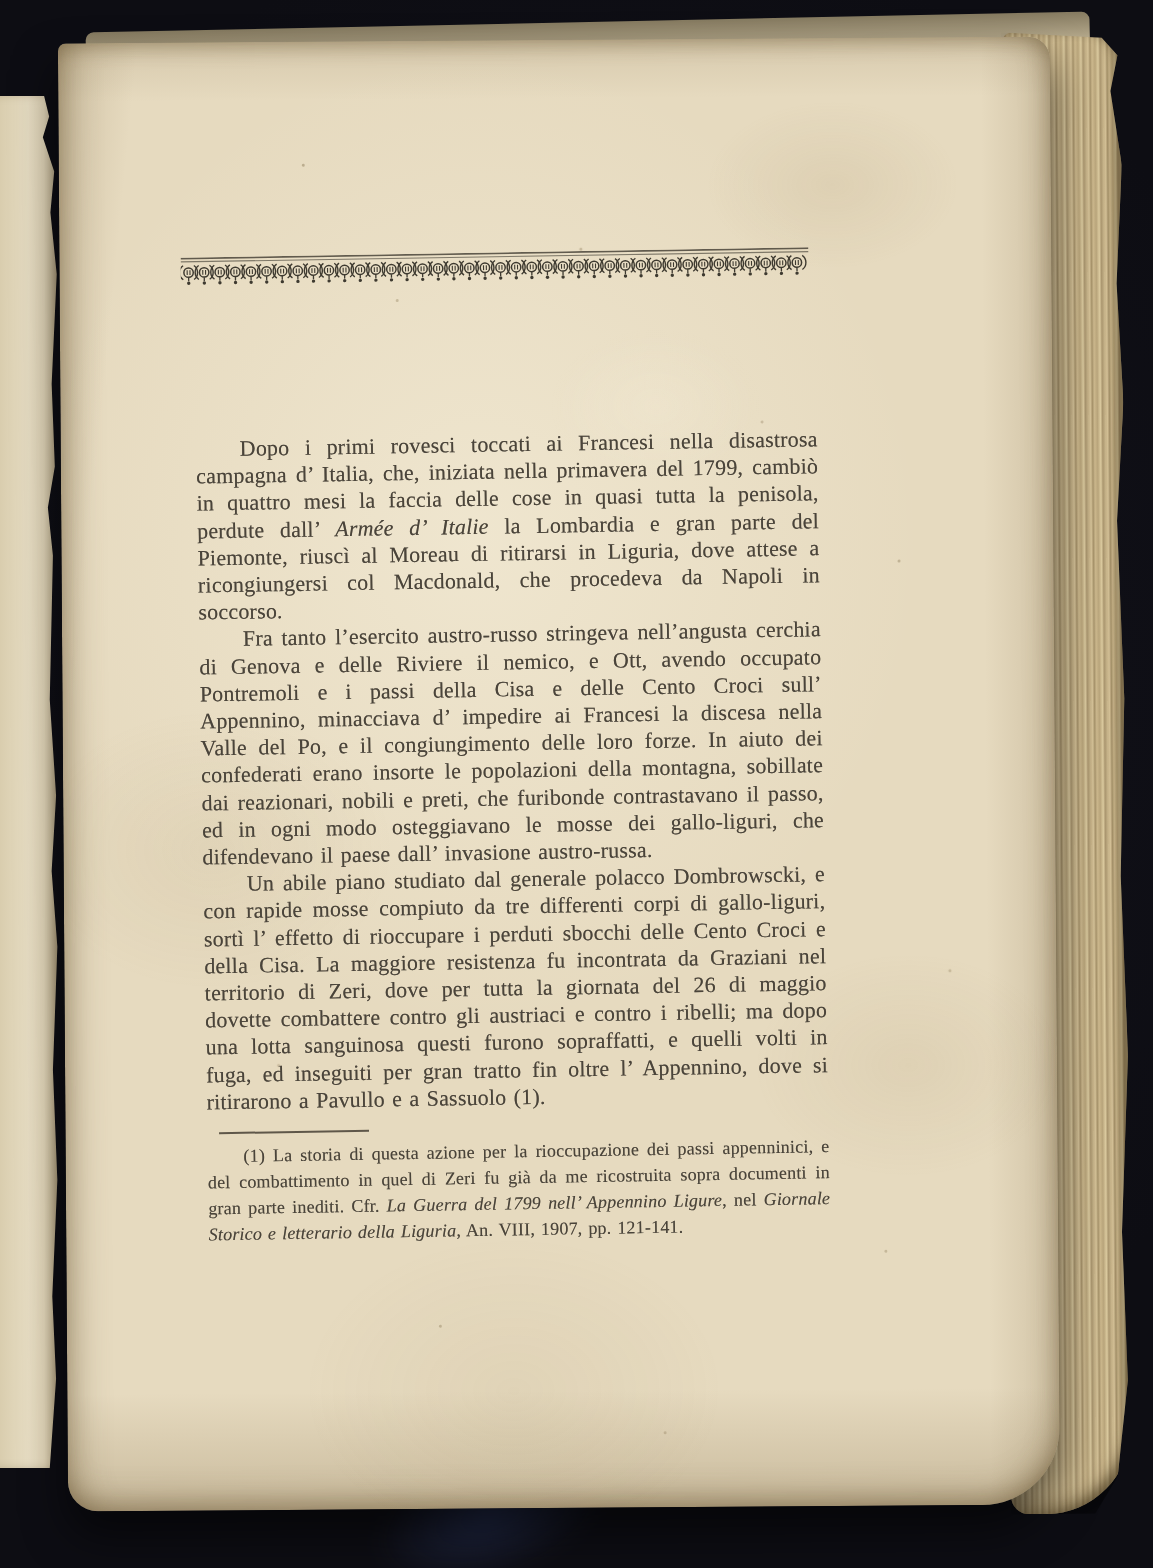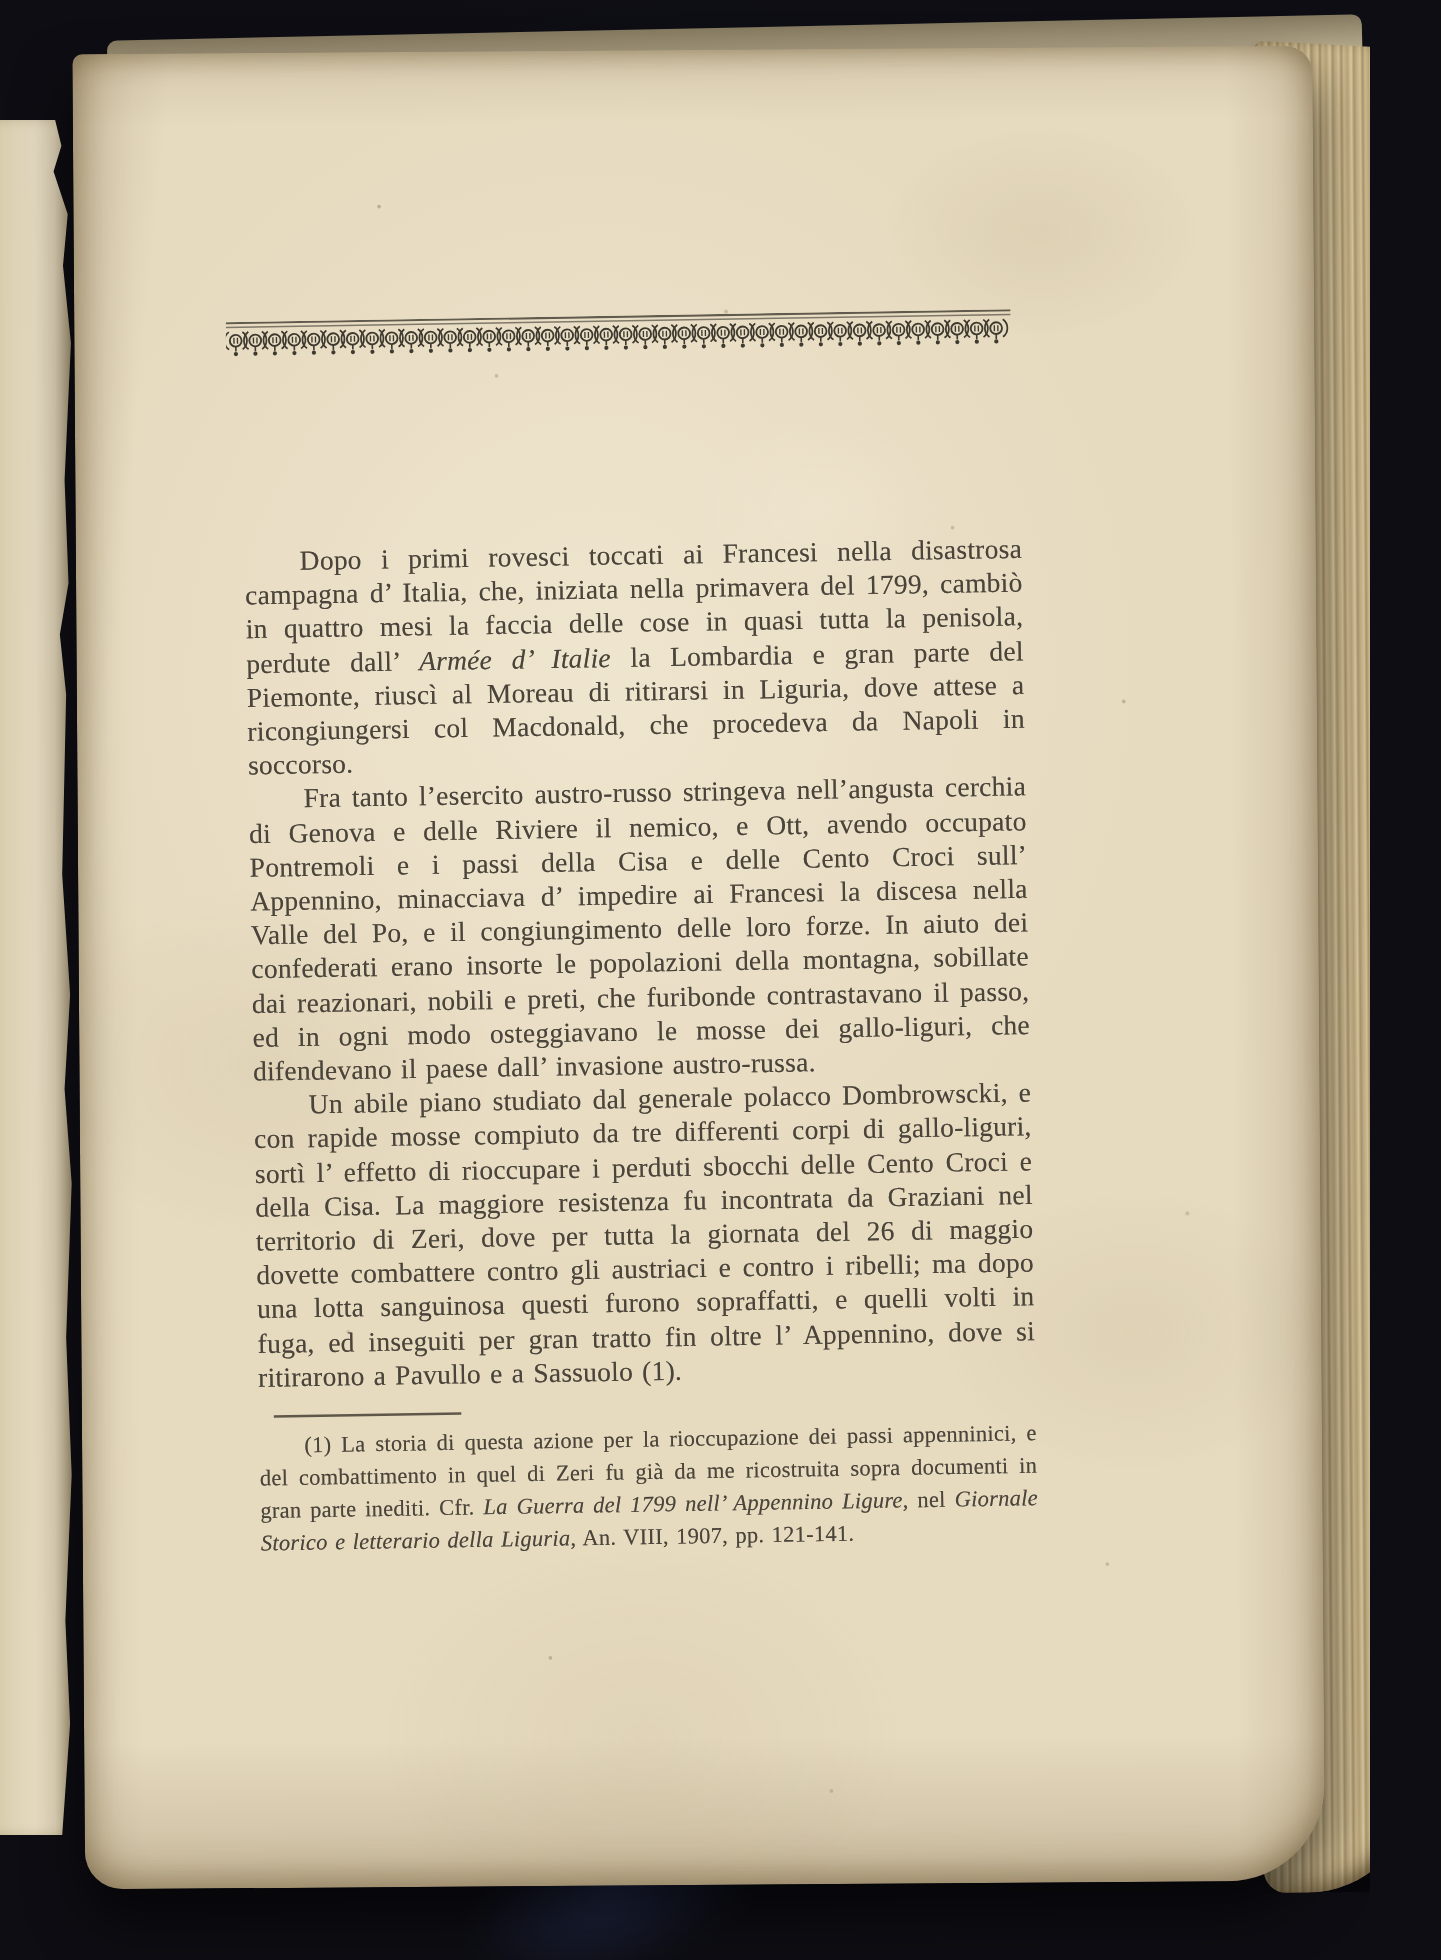--- a/index.html
+++ b/index.html
@@ -7,21 +7,21 @@
     --ink:#4a443a;
     --bg:#0d0d13;
   }
   html,body{margin:0;padding:0;}
   body{
     width:1153px;height:1568px;
     background:var(--bg);
     overflow:hidden;
     font-family:"Liberation Serif", serif;
   }
-  .scene{position:relative;width:1072px;height:1568px;background:var(--bg);overflow:hidden;padding-left:24px;}
+  .scene{position:relative;width:1153px;height:1568px;background:var(--bg);overflow:hidden;}
   .scene::before{
     content:"";position:absolute;inset:0;
     background:radial-gradient(90% 70% at 52% 45%, rgba(34,34,50,.30), rgba(0,0,0,0) 72%);
     pointer-events:none;
   }
   
   .blue-streak{
     position:absolute;left:370px;top:1455px;width:240px;height:120px;
     background:radial-gradient(closest-side, rgba(62,82,150,.38), rgba(62,82,150,0));
     filter:blur(10px);

